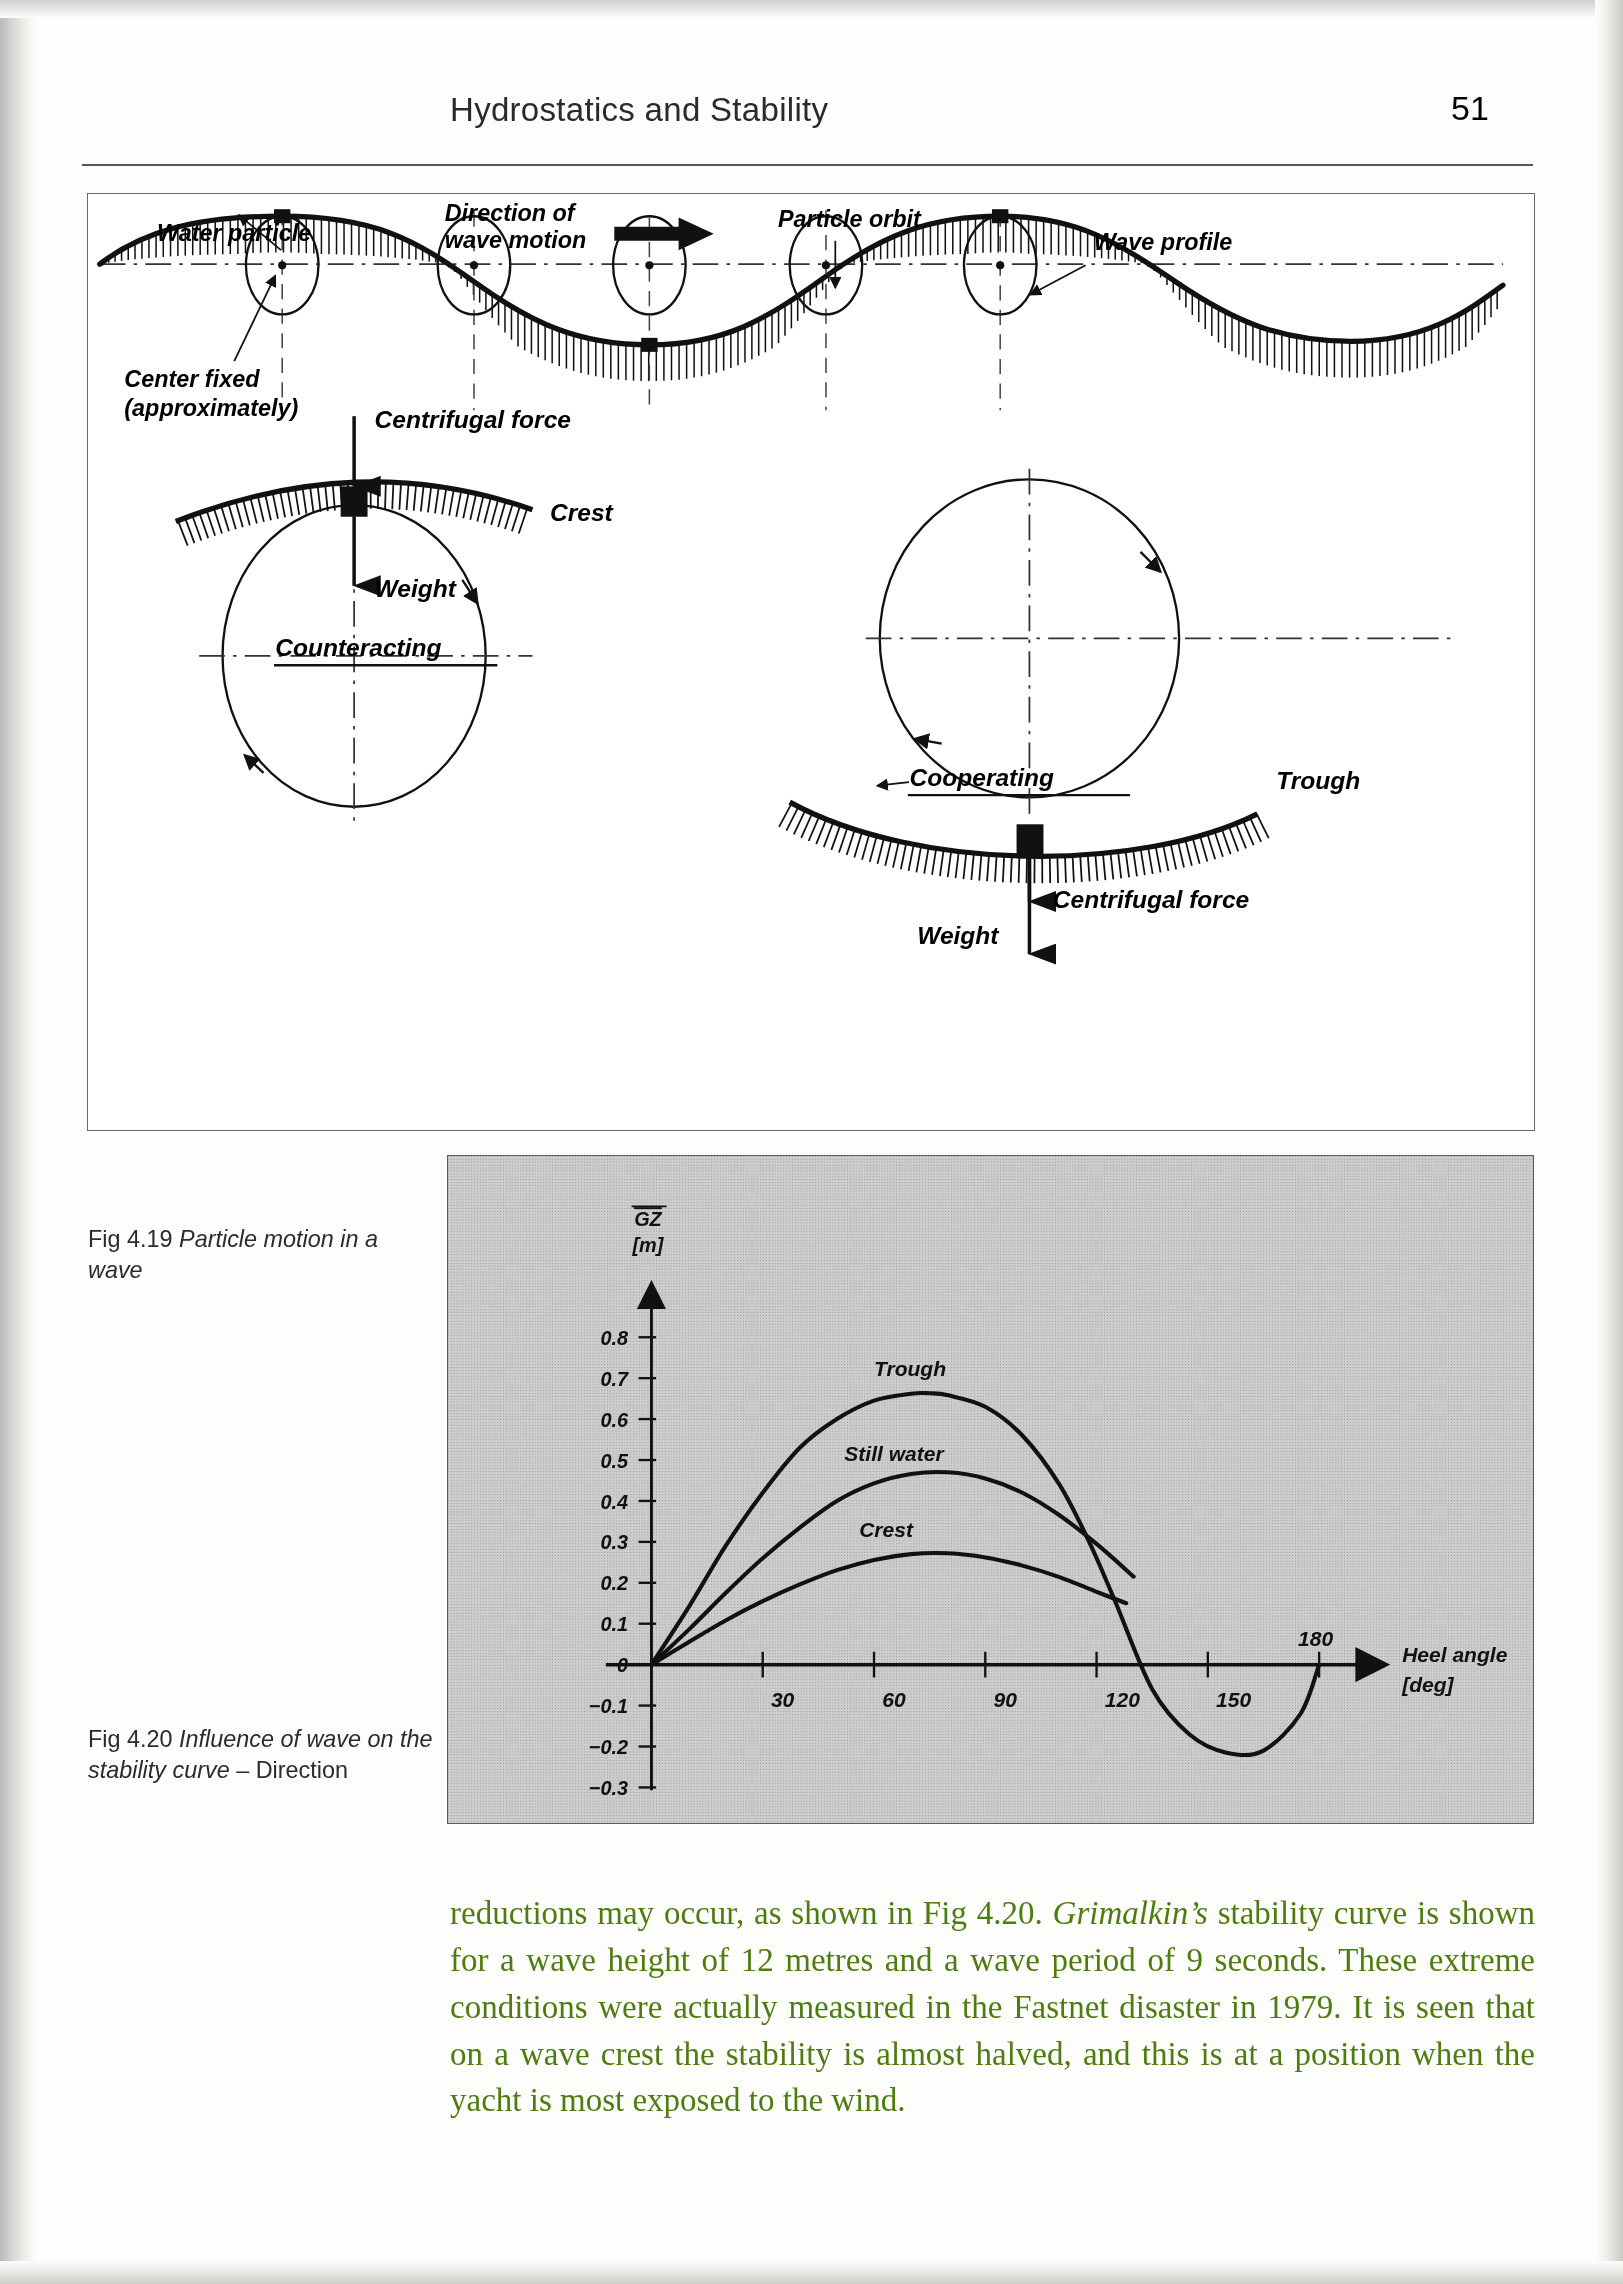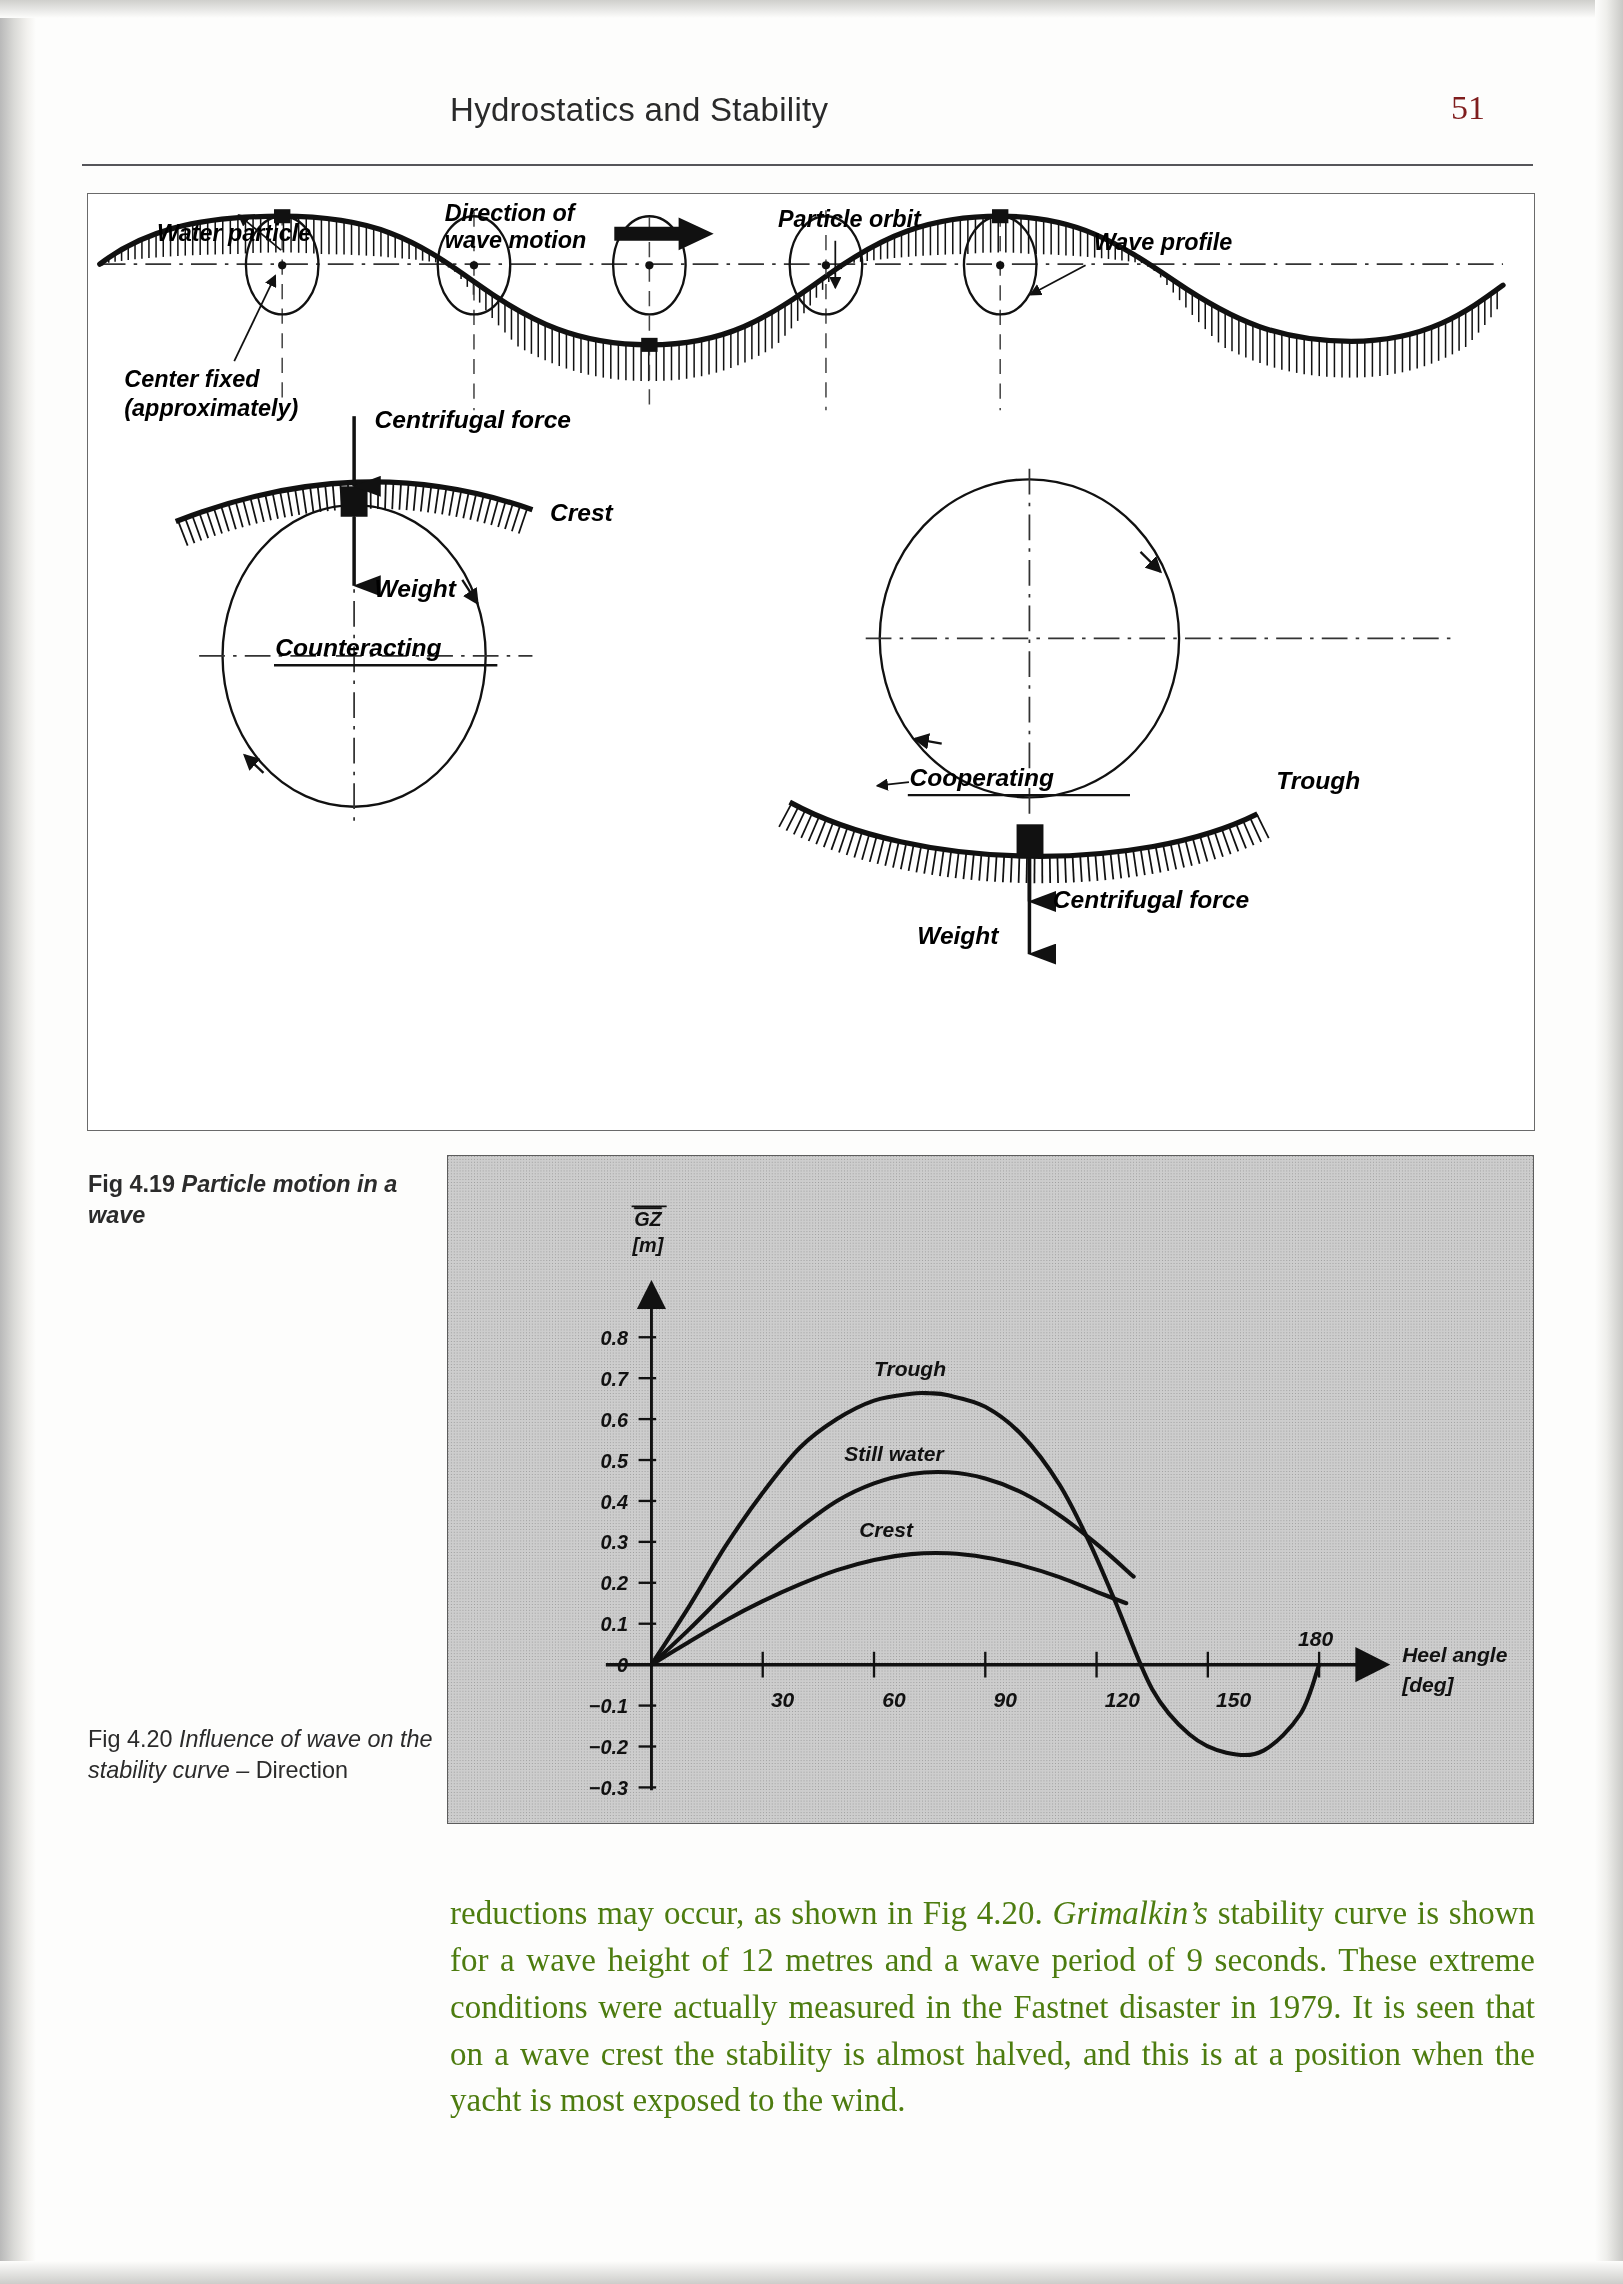--- a/index.html
+++ b/index.html
@@ -16,43 +16,43 @@
   .gutter-top{position:absolute;left:0;top:0;width:100%;height:17.5px;
     background:linear-gradient(to bottom,#cfcfcc,#fdfdfc);}
   .gutter-right{position:absolute;right:0;top:0;width:28px;height:100%;
     background:linear-gradient(to left,#c9c9c6 0%,#efefec 60%,#fdfdfc 100%);}
   .gutter-bottom{position:absolute;left:0;bottom:0;width:100%;height:23.4px;
     background:linear-gradient(to top,#cdcdca,#fdfdfc);}
 
   
   .runhead{position:absolute;left:450px;top:91px;font-size:33px;color:#2a2a2a;
     font-family:"Liberation Sans",sans-serif;font-weight:400;letter-spacing:0.3px;}
-  .pageno{position:absolute;left:1451px;top:89px;font-size:34px;color:#7f1d1d;
-    font-family:Liberation Serif, serif;}
+  .pageno{position:absolute;left:1451px;top:89px;font-size:34px;color:#000000;
+    font-family:Liberation Sans, sans-serif;}
   .rule{position:absolute;left:82px;top:164px;width:1451px;height:1.8px;background:#55555a;}
 
   
   .fig19{position:absolute;left:87px;top:193px;width:1446px;height:936px;
     border:1.8px solid #6a6a6a;background:#fff;overflow:hidden;}
   .fig19 svg{position:absolute;left:0;top:0;}
 
   
   .fig20{position:absolute;left:447px;top:1155px;width:1085px;height:667px;
     border:1.8px solid #5d5d5d;background:#cdcdcd;overflow:hidden;}
   .fig20 .halftone{position:absolute;inset:0;
     background-image:
       radial-gradient(circle at 0.6px 0.6px, rgba(120,120,120,.55) 0.5px, transparent 0.7px);
     background-size:2.9px 2.9px;}
   .fig20 svg{position:absolute;left:0;top:0;}
 
   
   .cap{position:absolute;font-family:"Liberation Sans",sans-serif;
     font-size:23.4px;line-height:1.32;color:#2b2b2b;width:351px;}
   .cap i{font-style:italic;}
-  #cap19{left:88px;top:1169px;font-weight:bold;}
+  #cap19{left:88px;top:1224px;}
   #cap20{left:88px;top:1724px;}
 
   
   .body-par{position:absolute;left:450px;top:1857px;width:1085px;
     font-family:"Liberation Serif",serif;font-size:33px;line-height:1.42;
     text-align:justify;color:#4d7c0f;}
   .body-par i{font-style:italic;}
 
   
   .ctext{font-family:"Liberation Sans",sans-serif;font-style:italic;font-weight:700;}

